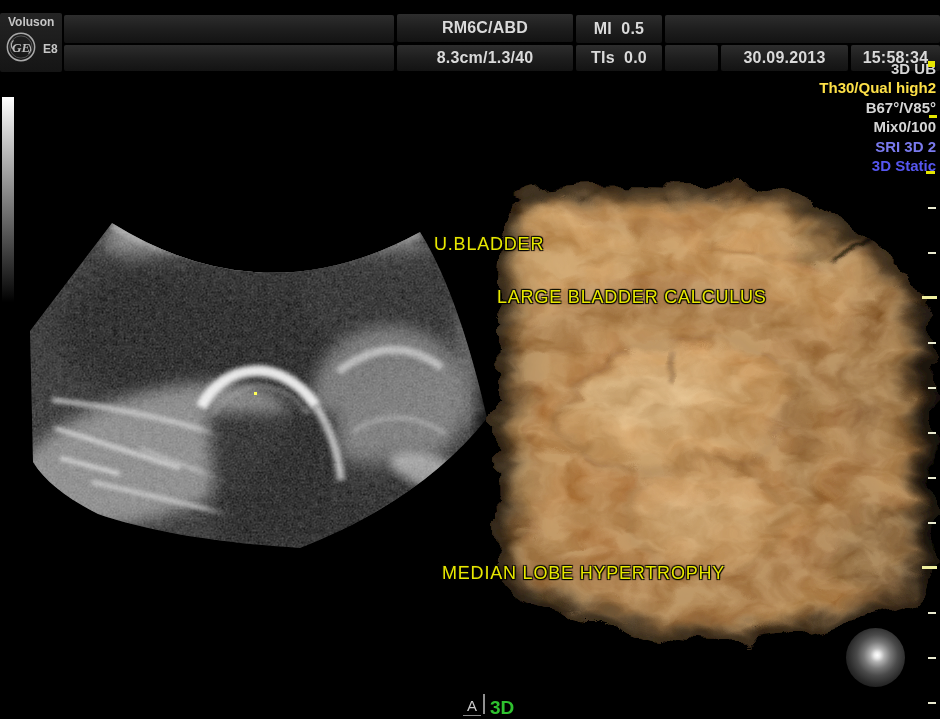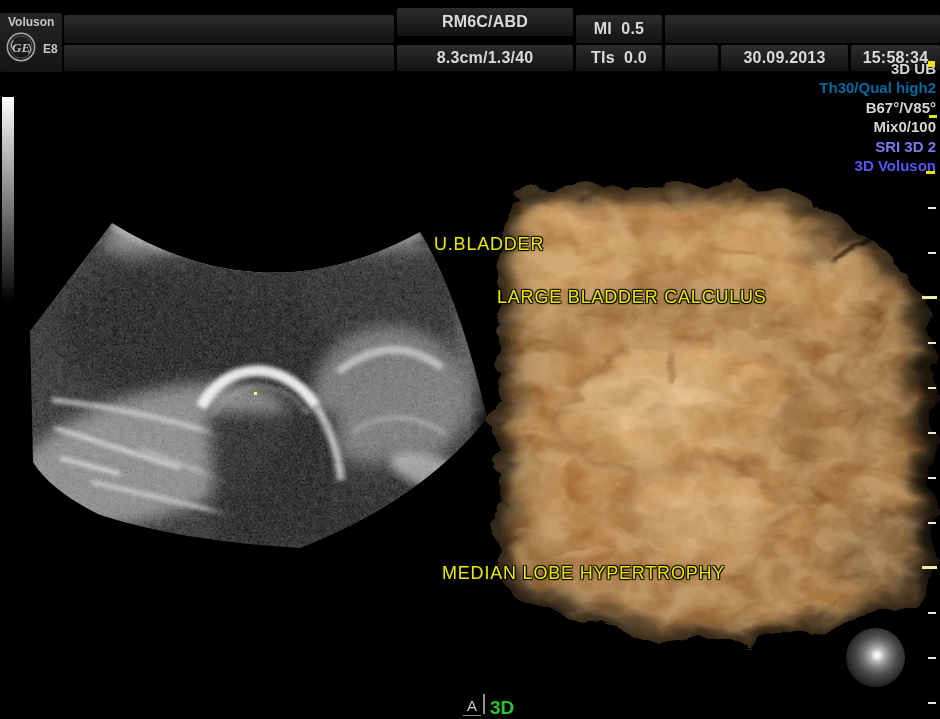--- a/index.html
+++ b/index.html
@@ -57,38 +57,38 @@
       <circle cx="17" cy="17" r="14.5" fill="none" stroke="#a9a9a9" stroke-width="1.6"></circle>
       <circle cx="17" cy="17" r="11.8" fill="none" stroke="#8f8f8f" stroke-width="0.7" opacity="0.7"></circle>
       <text x="7.5" y="22" font-family="Liberation Serif, serif" font-style="italic" font-weight="bold" font-size="14" fill="#bcbcbc">GE</text>
       <path d="M9,10 q-4,4 -1,9" fill="none" stroke="#b5b5b5" stroke-width="1.2"></path>
       <path d="M25,24 q4,-4 1,-9" fill="none" stroke="#b5b5b5" stroke-width="1.2"></path>
     </svg>
     <span class="model">E8</span>
   </div>
 
   <div class="hseg" style="left:64px;top:15px;width:330px;height:28px"></div>
-  <div class="hseg" style="left:397px;top:8px;width:176px;height:28px">RM6C/ABD</div>
+  <div class="hseg" style="left:397px;top:14px;width:176px;height:28px">RM6C/ABD</div>
   <div class="hseg" style="left:576px;top:15px;width:86px;height:28px">MI  0.5</div>
   <div class="hseg" style="left:665px;top:15px;width:275px;height:28px"></div>
 
   <div class="hseg" style="left:64px;top:45px;width:330px;height:26px"></div>
   <div class="hseg" style="left:397px;top:45px;width:176px;height:26px">8.3cm/1.3/40</div>
   <div class="hseg" style="left:576px;top:45px;width:86px;height:26px">TIs  0.0</div>
   <div class="hseg" style="left:665px;top:45px;width:53px;height:26px"></div>
   <div class="hseg" style="left:721px;top:45px;width:127px;height:26px">30.09.2013</div>
   <div class="hseg" style="left:851px;top:45px;width:89px;height:26px">15:58:34</div>
 
   <div class="settings">
     <div style="color: rgb(214, 214, 214);">3D UB</div>
-    <div style="color: #0369a1;">Th30/Qual high2</div>
+    <div style="color: #fde047;">Th30/Qual high2</div>
     <div style="color: rgb(214, 214, 214);">B67°/V85°</div>
     <div style="color: rgb(214, 214, 214);">Mix0/100</div>
     <div style="color: rgb(122, 122, 238);">SRI 3D 2</div>
-    <div style="color: rgb(86, 86, 240);">3D Voluson</div>
+    <div style="color: rgb(86, 86, 240);">3D Static</div>
   </div>
   <div class="ymark" style="left: 928px; top: 61px; width: 7px; height: 6px; background: rgb(230, 230, 0);"></div>
   <div class="ymark" style="left: 929px; top: 115px; width: 8px; height: 3px; background: rgb(230, 230, 0);"></div>
   <div class="ymark" style="left: 926px; top: 171px; width: 9px; height: 3px; background: rgb(230, 230, 0);"></div>
 
   <div class="graybar"></div>
 
   <svg class="svgwrap" style="left:0;top:180px" width="500" height="390" viewBox="0 180 500 390">
     <defs>
       <clipPath id="fanClip">

